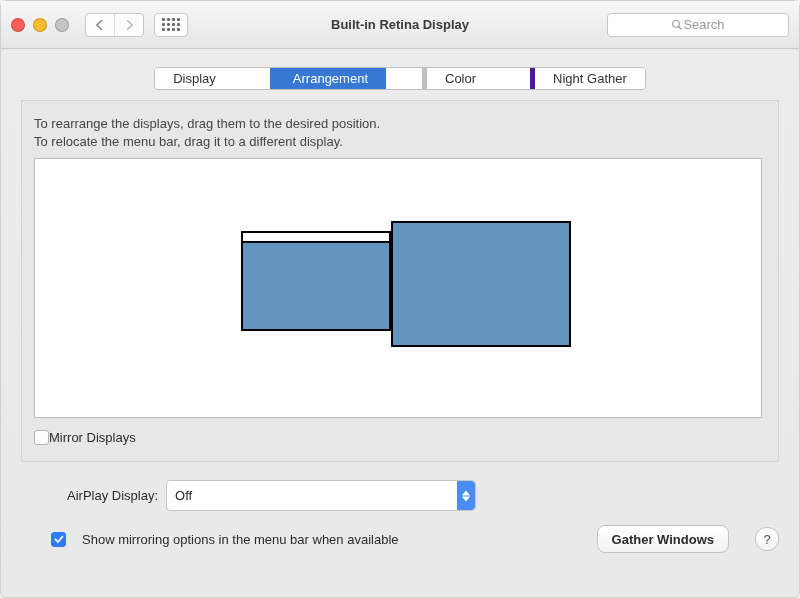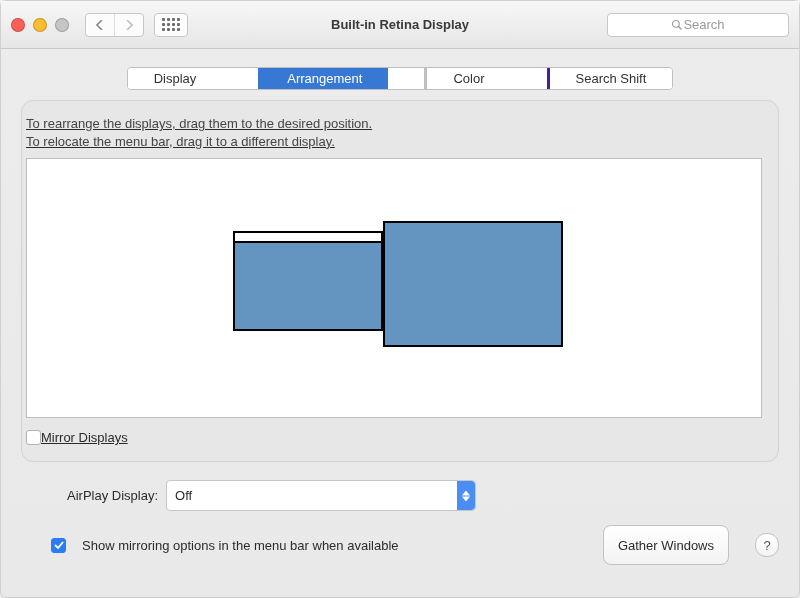--- a/index.html
+++ b/index.html
@@ -112,40 +112,39 @@
   }
   .seg-wrap { display: flex; justify-content: center; margin-bottom: 10px; }
   .seg {
     display: inline-flex;
     border: 1px solid #bfbfbf;
     border-radius: 4px;
     overflow: hidden;
     background: #fff;
   }
   .seg-item {
-    padding: 3px 26px;
+    padding: 3px 18px;
     font-size: 13px;
     color: #333;
     background: #fff;
   }
-  .seg-item + .seg-item { border-left: 3px solid #4c1d95; margin-left: 36px; }
+  .seg-item + .seg-item { border-left: 5px solid #4c1d95; margin-left: 36px; }
   .seg-item.active {
     background: #3778d4;
     color: #fff;
     border-left-color: #3778d4;
   }
   .seg-item.active + .seg-item { border-left-color: #bfbfbf; }
 
   .panel {
     background: #e7e7e7;
     border: 1px solid #d3d3d3;
-    border-radius: 12px;
-    padding: 14px 16px 16px 4px;
-    box-sizing: border-box;
-    text-decoration: underline;
+    border-radius: 0;
+    padding: 14px 16px 16px 12px;
+    box-sizing: border-box;
   }
   .instructions {
     font-size: 13px;
     color: #454545;
     line-height: 1.35;
     margin-bottom: 8px;
   }
   .arrange-area {
     background: #fff;
     border: 1px solid #bdbdbd;
@@ -221,27 +220,28 @@
   .bottom-row {
     display: flex;
     align-items: center;
     gap: 16px;
     margin-top: 14px;
     margin-left: 30px;
   }
   .push-btn {
     margin-left: auto;
     height: 22px;
-    padding: 8px 14px;
+    padding: 2px 14px;
     background: linear-gradient(#ffffff, #f3f3f3);
     border: 1px solid #c2c2c2;
     border-radius: 8px;
     font-size: 13px;
     display: inline-flex;
     align-items: center;
+    font-weight: bold;
   }
   .help-btn {
     width: 22px; height: 22px; border-radius: 11px;
     margin-left: 10px;
     background: linear-gradient(#ffffff,#f3f3f3);
     border: 1px solid #c2c2c2;
     display: inline-flex; align-items: center; justify-content: center;
     font-size: 13px; color: #555;
   }
 </style>
@@ -293,21 +293,21 @@
       <span>Search</span>
     </div>
   </div>
 
   <div class="content">
     <div class="seg-wrap">
       <div class="seg">
         <div class="seg-item">Display</div>
         <div class="seg-item active">Arrangement</div>
         <div class="seg-item">Color</div>
-        <div class="seg-item">Search Shift</div>
+        <div class="seg-item">Night Gather</div>
       </div>
     </div>
 
     <div class="panel">
       <div class="instructions">
         <div>To rearrange the displays, drag them to the desired position.</div>
         <div>To relocate the menu bar, drag it to a different display.</div>
       </div>
       <div class="arrange-area">
         <div class="display-box display-primary">

